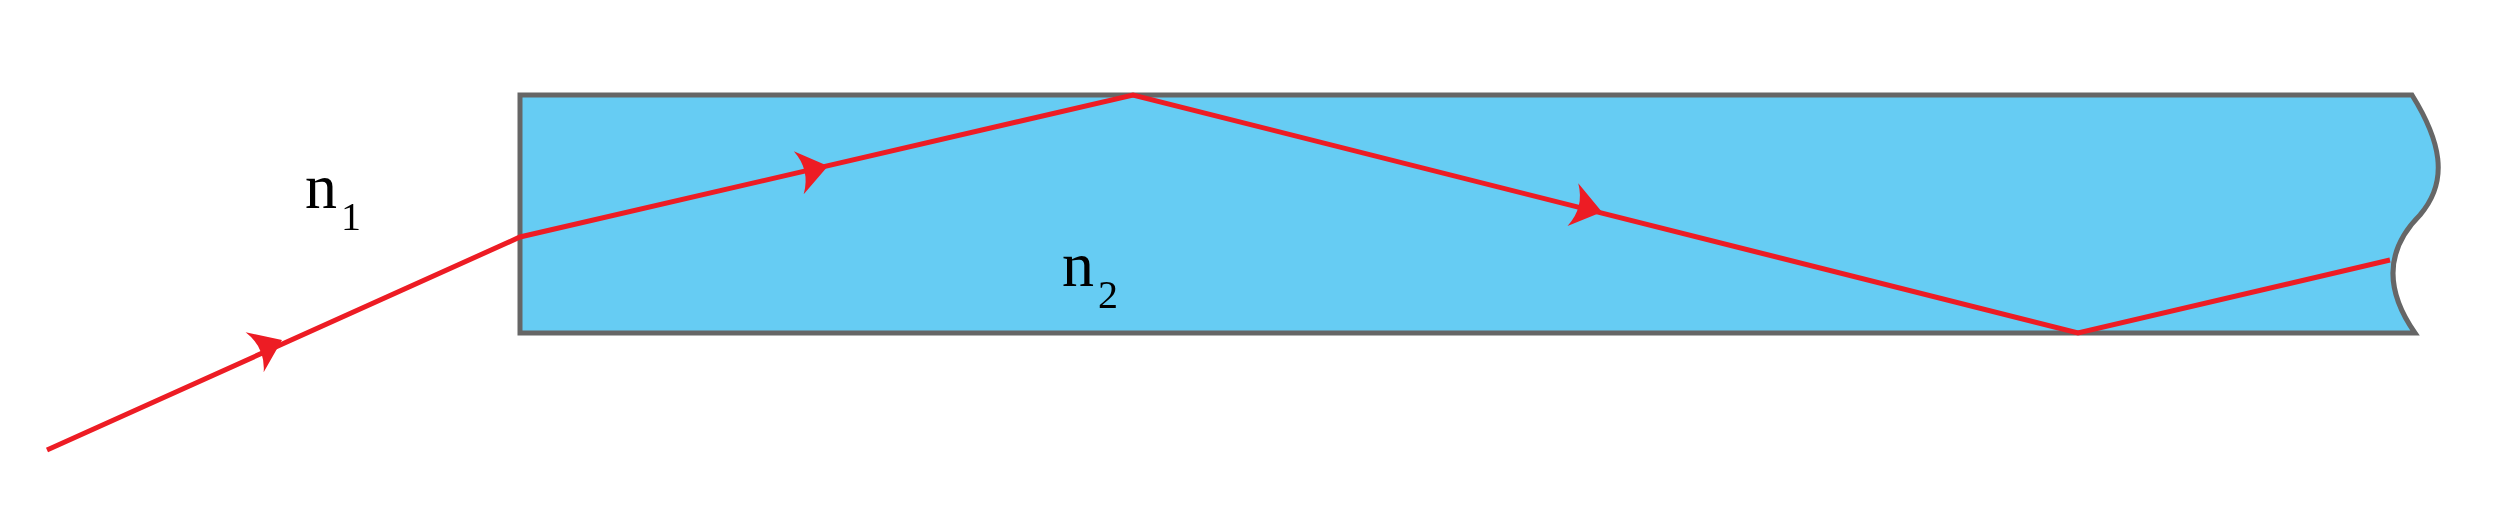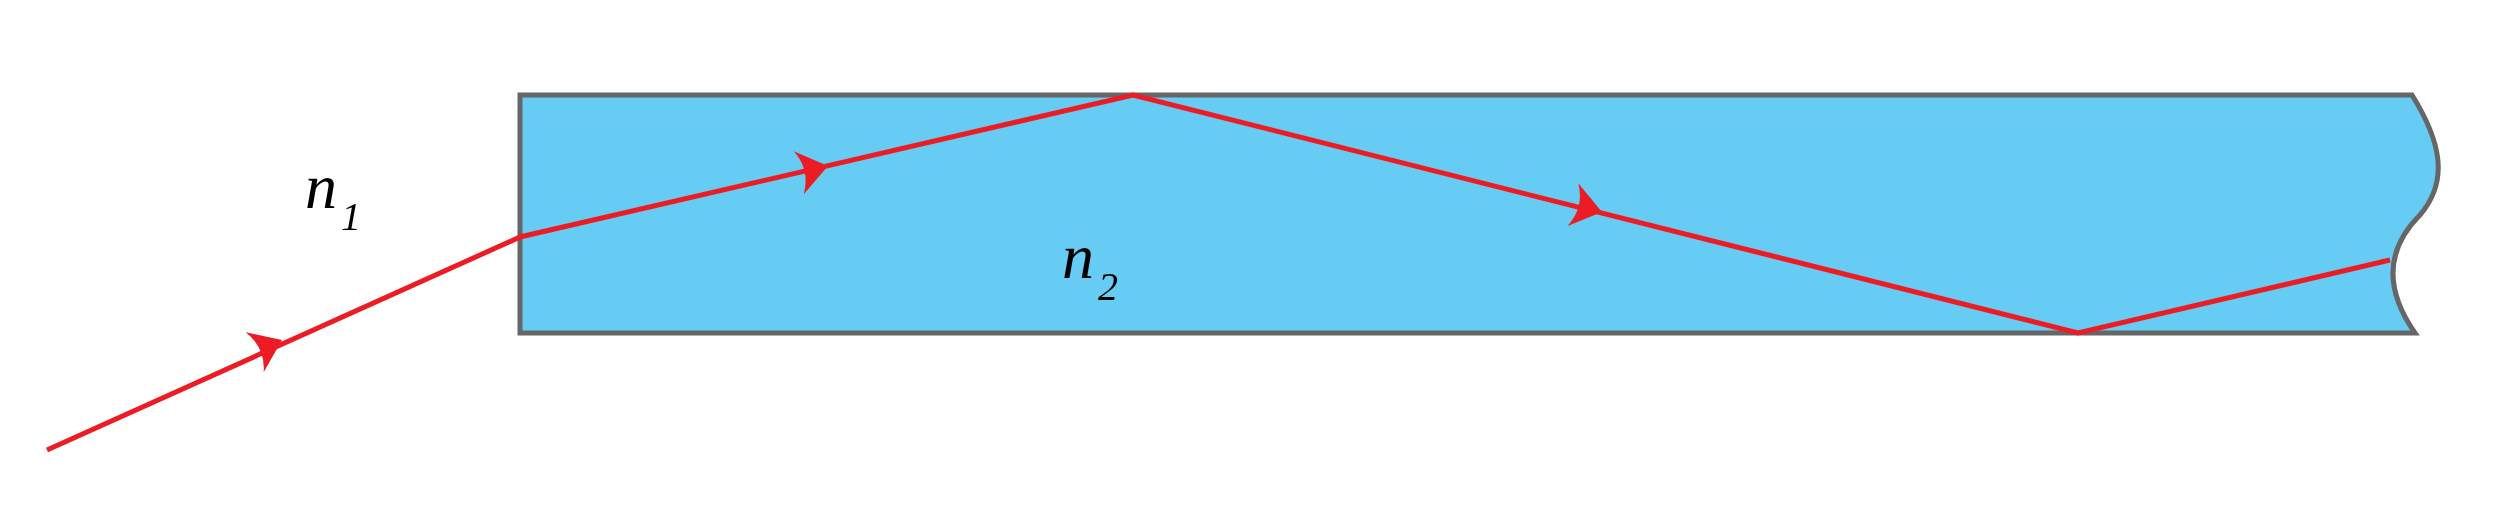--- a/index.html
+++ b/index.html
@@ -1,18 +1,18 @@
 <!DOCTYPE html>
 <html><head>
 <meta charset="utf-8">
 <style>
   html,body{margin:0;padding:0;background:#ffffff;}
   body{width:2504px;height:521px;position:relative;overflow:hidden;}
   svg{position:absolute;left:0;top:0;}
-  .lbl{position:absolute;font-family:"Liberation Serif","DejaVu Serif",serif;font-style:italic;color:#000;}
+  .lbl{position:absolute;font-family:"Liberation Serif","DejaVu Serif",serif;color:#000;}
   .lbl .main{font-size:64px;}
   .lbl .sub{font-size:40px;position:relative;top:22px;left:4px;}
 </style>
 </head>
 <body>
 
 <svg width="2504" height="521" viewBox="0 0 2504 521">
   <path d="M520,95 L2412,95 C2440,140 2450,180 2420,215 C2385,250 2385,290 2415,333 L520,333 Z" fill="#66CCF3" stroke="#666666" stroke-width="5"></path>
   <polyline points="47,450 520,237 1133,95 2078,333 2390,260" fill="none" stroke="#ED1C24" stroke-width="5" stroke-linejoin="miter"></polyline>
   <g transform="translate(282,340) rotate(-24.2)">
@@ -22,15 +22,15 @@
     <path d="M0,0 L-30,-22 Q-18,0 -30,22 Z" fill="#ED1C24"></path>
   </g>
   <g transform="translate(1602,212) rotate(14.1)">
     <path d="M0,0 L-30,-22 Q-18,0 -30,22 Z" fill="#ED1C24"></path>
   </g>
 </svg>
 
 <div class="lbl" style="left:305px;top:150px;">
   <span class="main">n</span><span class="sub">1</span>
 </div>
-<div class="lbl" style="left:1062px;top:220px;">
+<div class="lbl" style="left:1062px;top:228px;">
   <span class="main">n</span><span class="sub">2</span>
 </div>
 
 </body></html>

